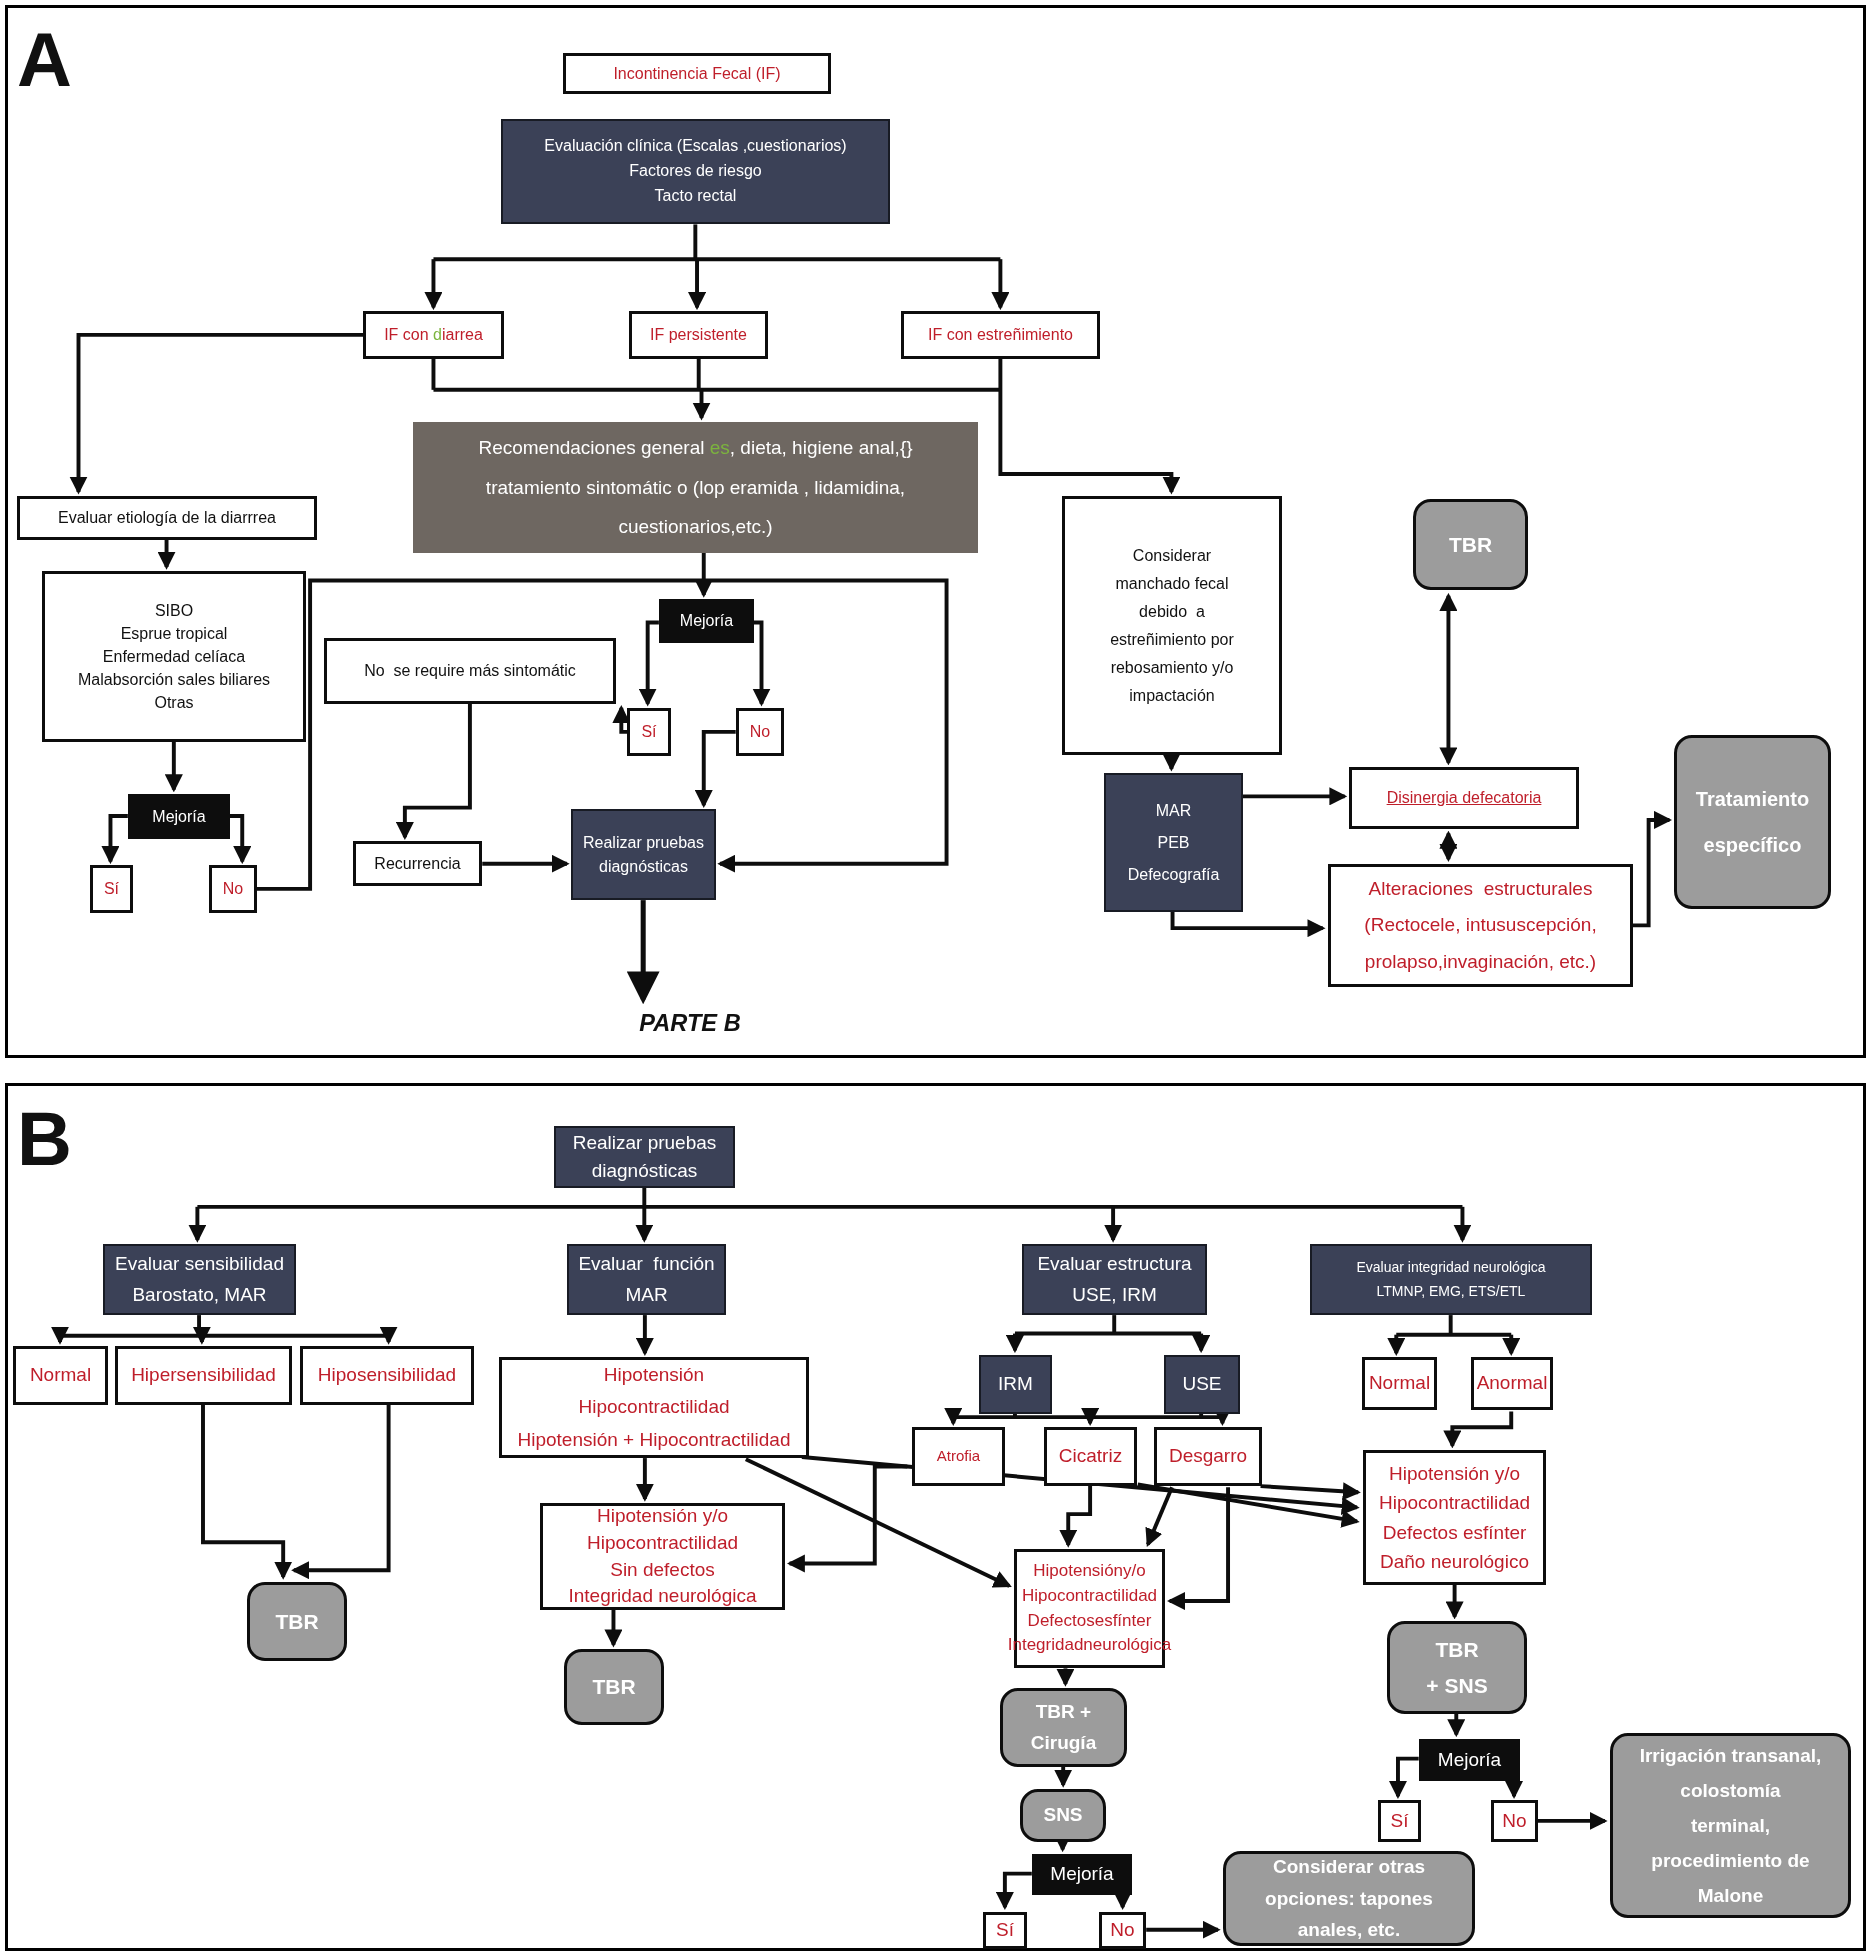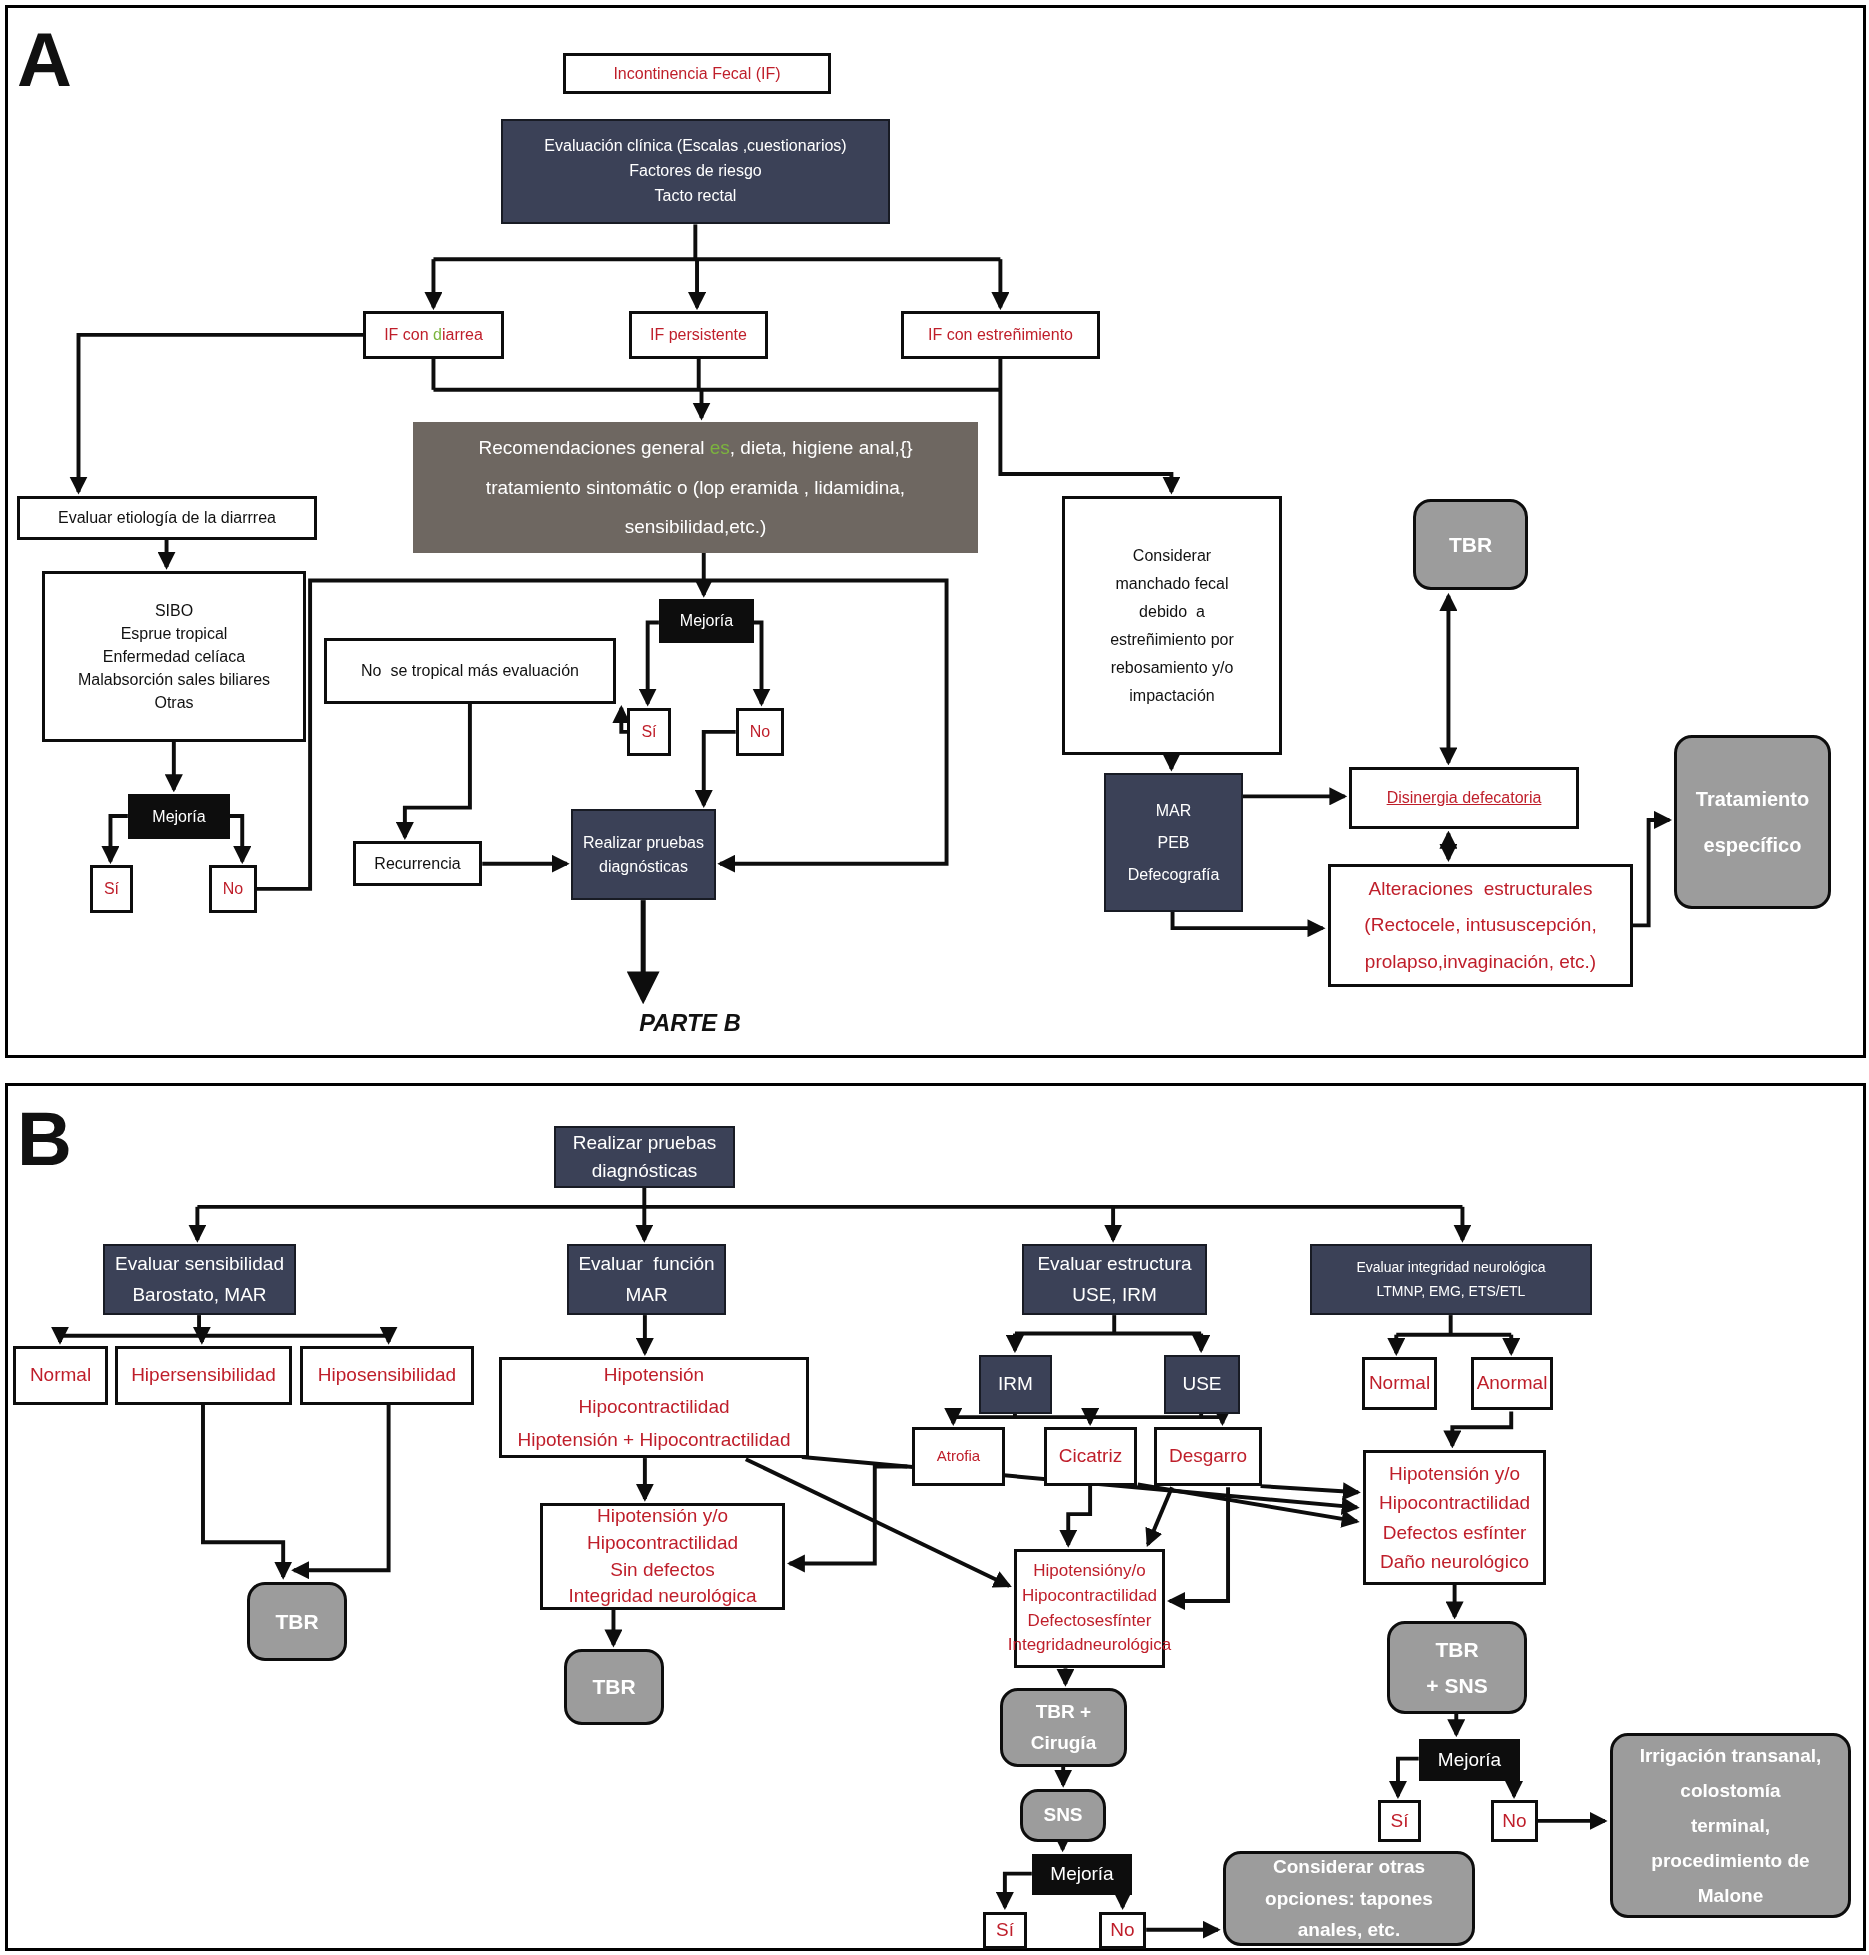--- a/index.html
+++ b/index.html
@@ -133,36 +133,36 @@
 Factores de riesgo
 Tacto rectal</div>
 
   <div class="node box red" style="left:363px;top:311px;width:141px;height:48px;">
     <span><span>IF con </span><span class="hl">d</span><span>iarrea</span></span>
   </div>
   <div class="node box red" style="left:629px;top:311px;width:139px;height:48px;">IF persistente</div>
   <div class="node box red" style="left:901px;top:311px;width:199px;height:48px;">IF con estreñimiento</div>
 
   <div class="node graybox" style="left:413px;top:422px;width:565px;height:131px;">
-    <span><span>Recomendaciones general </span><span class="hl">es</span><span>, dieta, higiene anal,</span>{}<br><span>tratamiento sintomátic o (lop eramida , lidamidina,</span><br><span>sensibilidad,etc.)</span></span>
+    <span><span>Recomendaciones general </span><span class="hl">es</span><span>, dieta, higiene anal,</span>{}<br><span>tratamiento sintomátic o (lop eramida , lidamidina,</span><br><span>cuestionarios,etc.)</span></span>
   </div>
 
   <div class="node box" style="left:17px;top:496px;width:300px;height:44px;">Evaluar etiología de la diarrrea</div>
 
   <div class="node box" style="left:42px;top:571px;width:264px;height:171px;line-height:1.45;">SIBO
 Esprue tropical
 Enfermedad celíaca
 Malabsorción sales biliares
 Otras</div>
 
   <div class="node black" style="left:128px;top:794px;width:102px;height:45px;">Mejoría</div>
   <div class="node box red" style="left:90px;top:865px;width:43px;height:48px;">Sí</div>
   <div class="node box red" style="left:209px;top:865px;width:48px;height:48px;">No</div>
 
-  <div class="node box" style="left:324px;top:638px;width:292px;height:66px;">No  se tropical más evaluación</div>
+  <div class="node box" style="left:324px;top:638px;width:292px;height:66px;">No  se require más sintomátic</div>
 
   <div class="node black" style="left:659px;top:599px;width:95px;height:44px;">Mejoría</div>
   <div class="node box red" style="left:627px;top:708px;width:44px;height:48px;">Sí</div>
   <div class="node box red" style="left:736px;top:708px;width:48px;height:48px;">No</div>
 
   <div class="node box" style="left:353px;top:841px;width:129px;height:45px;">Recurrencia</div>
 
   <div class="node navy" style="left:571px;top:809px;width:145px;height:91px;">Realizar pruebas
 diagnósticas</div>
 

